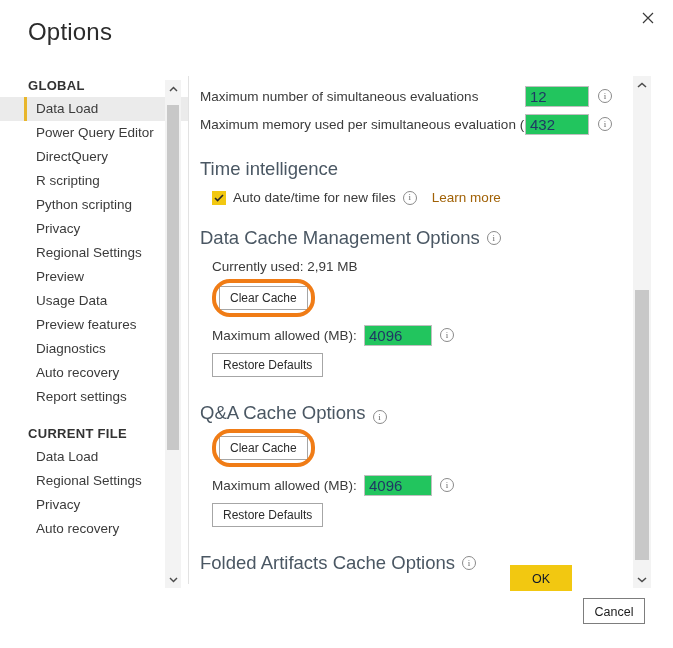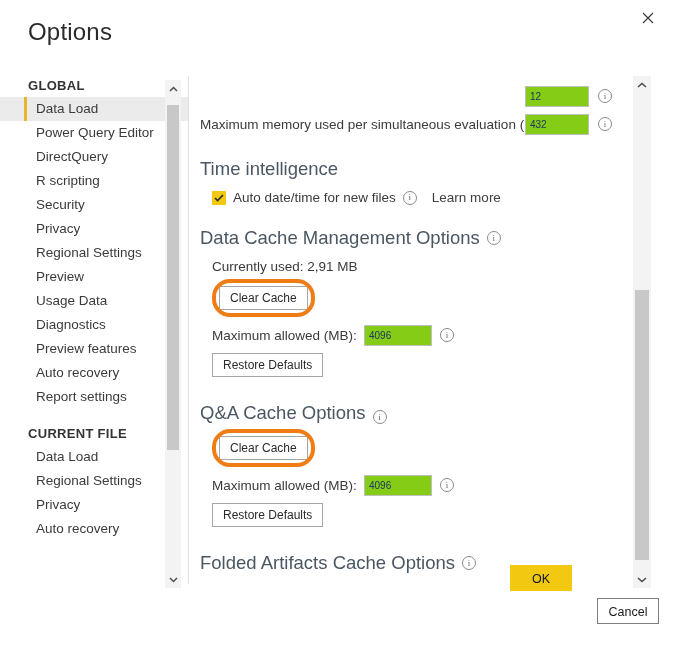--- a/index.html
+++ b/index.html
@@ -124,23 +124,23 @@
     align-items: center;
   }
   .row-label {
     font-size: 13.5px;
     color: #3b3b3b;
   }
   .num-input {
     position: absolute;
     width: 64px; height: 21px;
     border: 1px solid #bfbfbf;
-    background: #84cc16;
+    background: #22c55e;
     font-family: "Liberation Sans", sans-serif;
-    font-size: 10px;
+    font-size: 15px;
     color: #1f3864;
     padding: 0 4px;
     line-height: 19px;
   }
   .info-icon {
     display: inline-flex;
     align-items: center;
     justify-content: center;
     width: 14px; height: 14px;
     border: 1px solid #8a8a8a;
@@ -172,21 +172,21 @@
   }
   .chk-box {
     width: 14px; height: 14px;
     background: #f2c811;
     display: flex; align-items: center; justify-content: center;
     cursor: pointer;
     flex: none;
   }
   .chk-box svg { display:block; }
   .link {
-    color: #404040;
+    color: #a16207;
     font-size: 13.5px;
     cursor: pointer;
     text-decoration: none;
   }
 
   .used-text {
     font-size: 13.5px;
     color: #3b3b3b;
   }
 
@@ -240,21 +240,21 @@
     line-height: 24px;
     text-align: center;
   }
   #ok-button {
     left: 510px; top: 565px;
     background: #f2c811;
     border: 1px solid #f2c811;
     color: #0f172a;
   }
   #cancel-button {
-    left: 597px; top: 598px;
+    left: 583px; top: 598px;
     background: #ffffff;
     border: 1px solid #7d7d7d;
     color: #1b1b1b;
   }
 </style>
 </head>
 <body>
 
 <div id="dialog">
 
@@ -275,39 +275,39 @@
     <div class="side-item">
       <span>Power Query Editor</span>
     </div>
     <div class="side-item">
       <span>DirectQuery</span>
     </div>
     <div class="side-item">
       <span>R scripting</span>
     </div>
     <div class="side-item">
-      <span>Security</span>
+      <span>Python scripting</span>
     </div>
     <div class="side-item">
       <span>Privacy</span>
     </div>
     <div class="side-item">
       <span>Regional Settings</span>
     </div>
     <div class="side-item">
       <span>Preview</span>
     </div>
     <div class="side-item">
       <span>Usage Data</span>
     </div>
     <div class="side-item">
+      <span>Preview features</span>
+    </div>
+    <div class="side-item">
       <span>Diagnostics</span>
-    </div>
-    <div class="side-item">
-      <span>Preview features</span>
     </div>
     <div class="side-item">
       <span>Auto recovery</span>
     </div>
     <div class="side-item">
       <span>Report settings</span>
     </div>
 
     <div class="side-gap"></div>
 
@@ -339,20 +339,21 @@
           <path d="M1 1 L4.5 4.6 L8 1" stroke="#4b4b4b" stroke-width="1.4" fill="none"></path>
         </svg>
     </div>
   </div>
 
   <div id="divider"></div>
 
   <div id="content">
 
     <div class="row-kv" style="margin-top:9px;">
+      <span class="row-label">Maximum number of simultaneous evaluations</span>
       <input class="num-input" style="left: 325px;" type="text" value="12">
       <span class="info-icon" style="position:absolute; left:398px;">i</span>
     </div>
 
     <div class="row-kv" style="margin-top:4px;">
       <span class="row-label">Maximum memory used per simultaneous evaluation (MB)</span>
       <input class="num-input" style="left: 325px;" type="text" value="432">
       <span class="info-icon" style="position:absolute; left:398px;">i</span>
     </div>
 

